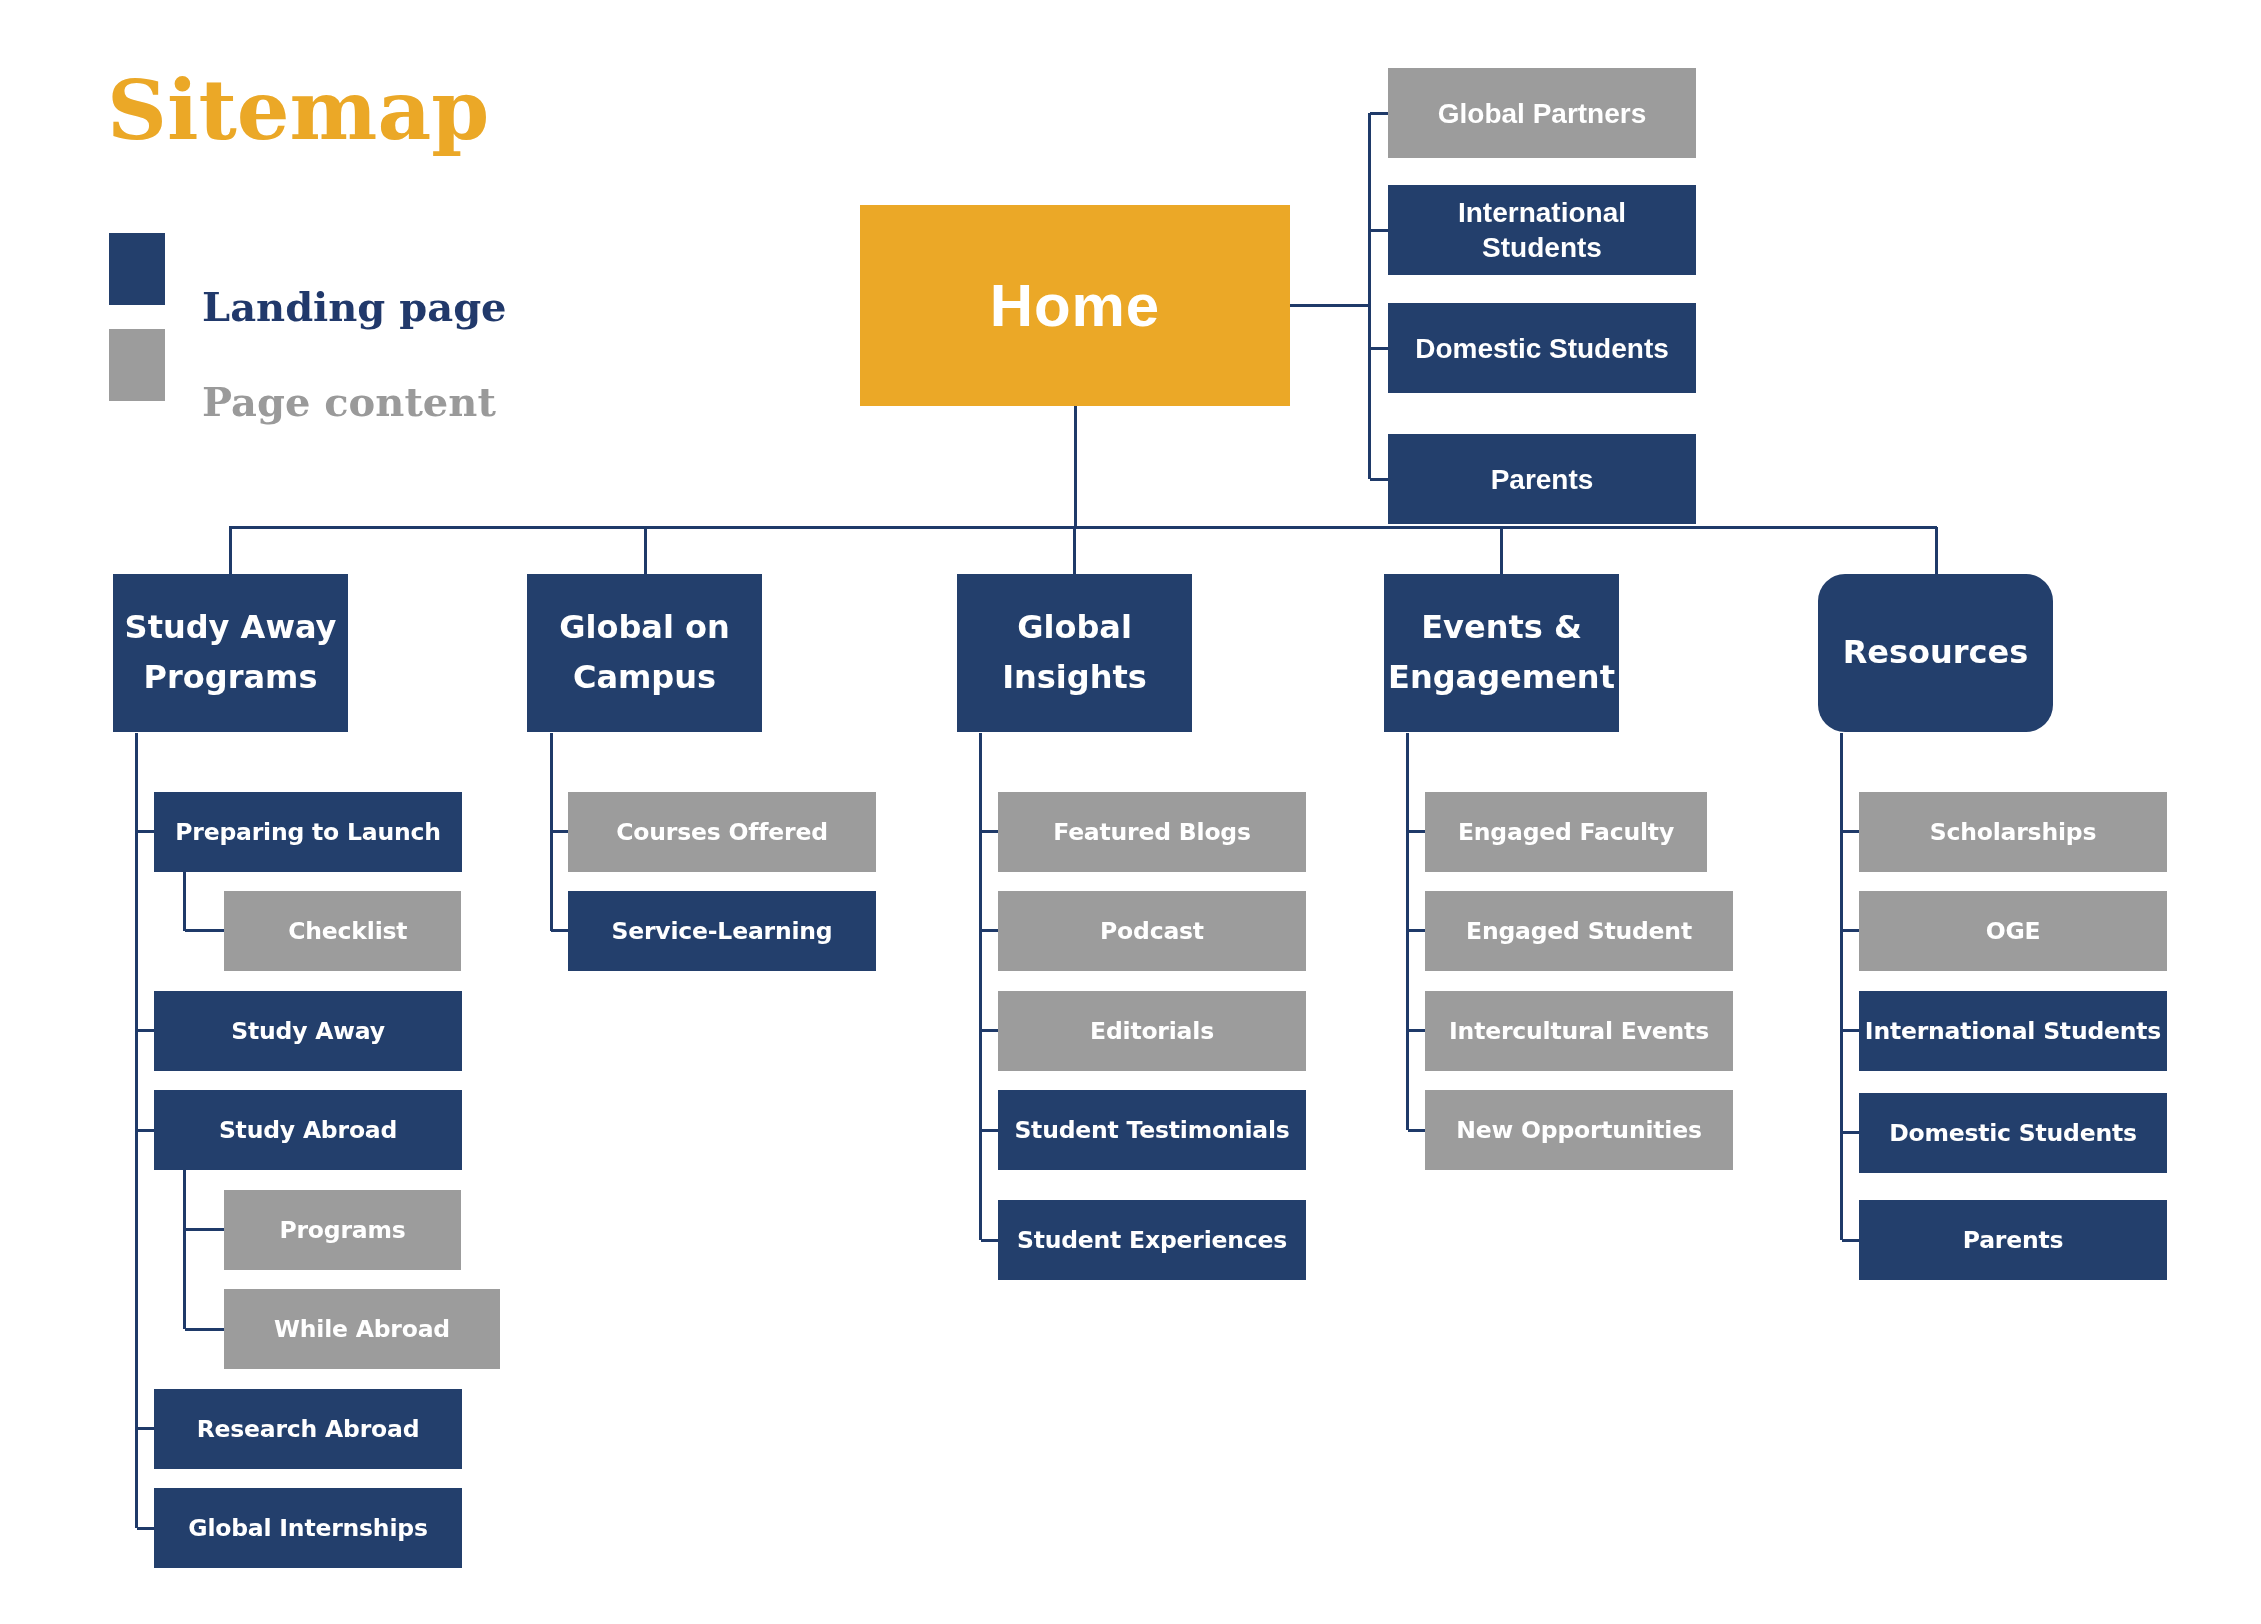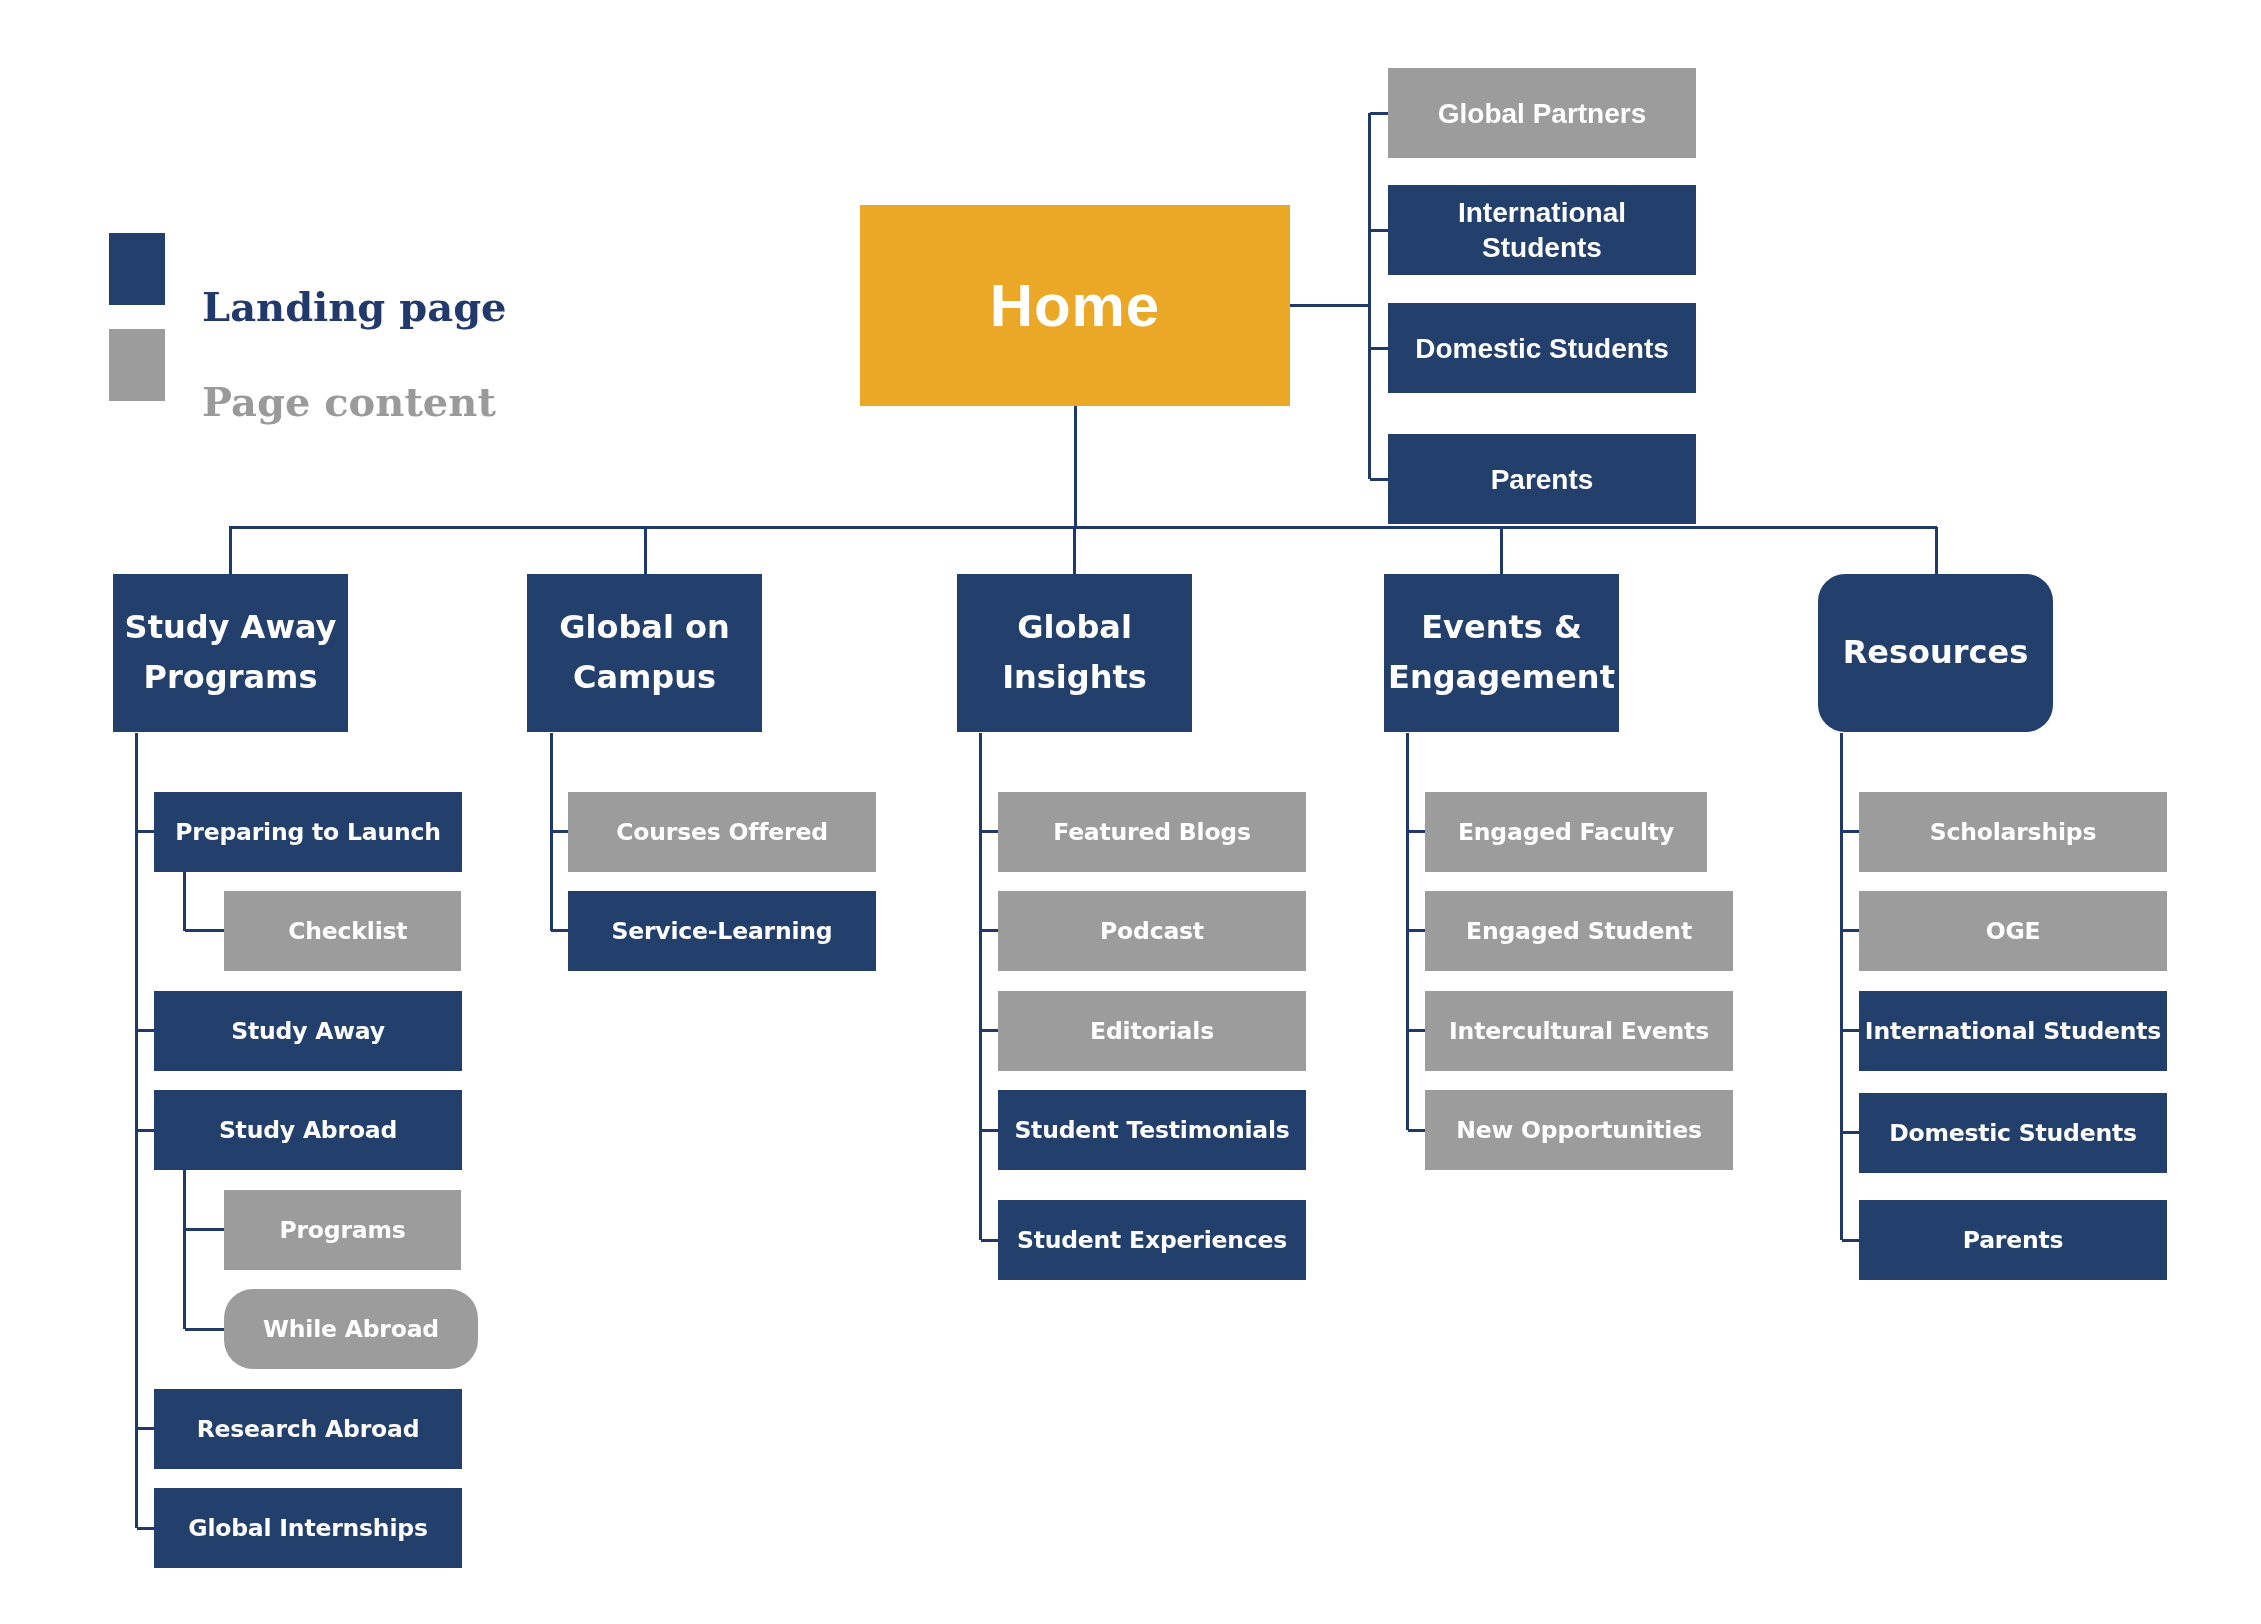--- a/index.html
+++ b/index.html
@@ -44,20 +44,21 @@
     font-size:23.5px;letter-spacing:-0.2px;line-height:1.2;
     padding:0 5.4px;box-sizing:border-box;text-align:center;
   }
 
   .line{position:absolute;background:var(--line);z-index:1;}
 </style>
 </head>
 <body>
 
 <div id="canvas">
+  <div class="title">Sitemap</div>
 
   <div class="legend-swatch" style="left:109px;top:233px;background:var(--navy);"></div>
   <div class="legend-label" style="top:251px;color:var(--legend-landing-text);">Landing page</div>
 
   <div class="legend-swatch" style="left:109px;top:329px;background:var(--gray);"></div>
   <div class="legend-label" style="top:346px;color:var(--legend-content-text);">Page content</div>
 
   <div id="diagram">
       <div class="node home landing" style="left: 860px; top: 205px; width: 430px; height: 201px;">Home</div>
       <div class="line" style="left: 1368px; top: 113px; width: 2.7px; height: 366px;"></div>
@@ -83,21 +84,21 @@
       <div class="node child landing" style="left: 154px; top: 792px; width: 308px; height: 80px;">Preparing to Launch</div>
       <div class="line" style="left: 185px; top: 929px; width: 40px; height: 2.7px;"></div>
       <div class="node child content" style="left: 224px; top: 891px; width: 237px; height: 80px; padding-left: 16px;">Checklist</div>
       <div class="line" style="left: 137px; top: 1029px; width: 17px; height: 2.7px;"></div>
       <div class="node child landing" style="left: 154px; top: 991px; width: 308px; height: 80px;">Study Away</div>
       <div class="line" style="left: 137px; top: 1129px; width: 17px; height: 2.7px;"></div>
       <div class="node child landing" style="left: 154px; top: 1090px; width: 308px; height: 80px;">Study Abroad</div>
       <div class="line" style="left: 185px; top: 1228px; width: 40px; height: 2.7px;"></div>
       <div class="node child content" style="left: 224px; top: 1190px; width: 237px; height: 80px;">Programs</div>
       <div class="line" style="left: 185px; top: 1328px; width: 40px; height: 2.7px;"></div>
-      <div class="node child content" style="left: 224px; top: 1289px; width: 254px; height: 80px; border-radius: 29px;">While Abroad</div>
+      <div class="node child content" style="left: 224px; top: 1289px; width: 276px; height: 80px;">While Abroad</div>
       <div class="line" style="left: 137px; top: 1427px; width: 17px; height: 2.7px;"></div>
       <div class="node child landing" style="left: 154px; top: 1389px; width: 308px; height: 80px;">Research Abroad</div>
       <div class="line" style="left: 137px; top: 1527px; width: 17px; height: 2.7px;"></div>
       <div class="node child landing" style="left: 154px; top: 1488px; width: 308px; height: 80px;">Global Internships</div>
       <div class="line" style="left: 183px; top: 871px; width: 2.7px; height: 60px;"></div>
       <div class="line" style="left: 183px; top: 1170px; width: 2.7px; height: 159px;"></div>
       <div class="node branch landing" style="left: 527px; top: 574px; width: 235px; height: 158px;">Global on Campus</div>
       <div class="line" style="left: 550px; top: 733px; width: 2.7px; height: 198px;"></div>
       <div class="line" style="left: 551px; top: 830px; width: 17px; height: 2.7px;"></div>
       <div class="node child content" style="left: 568px; top: 792px; width: 308px; height: 80px;">Courses Offered</div>

